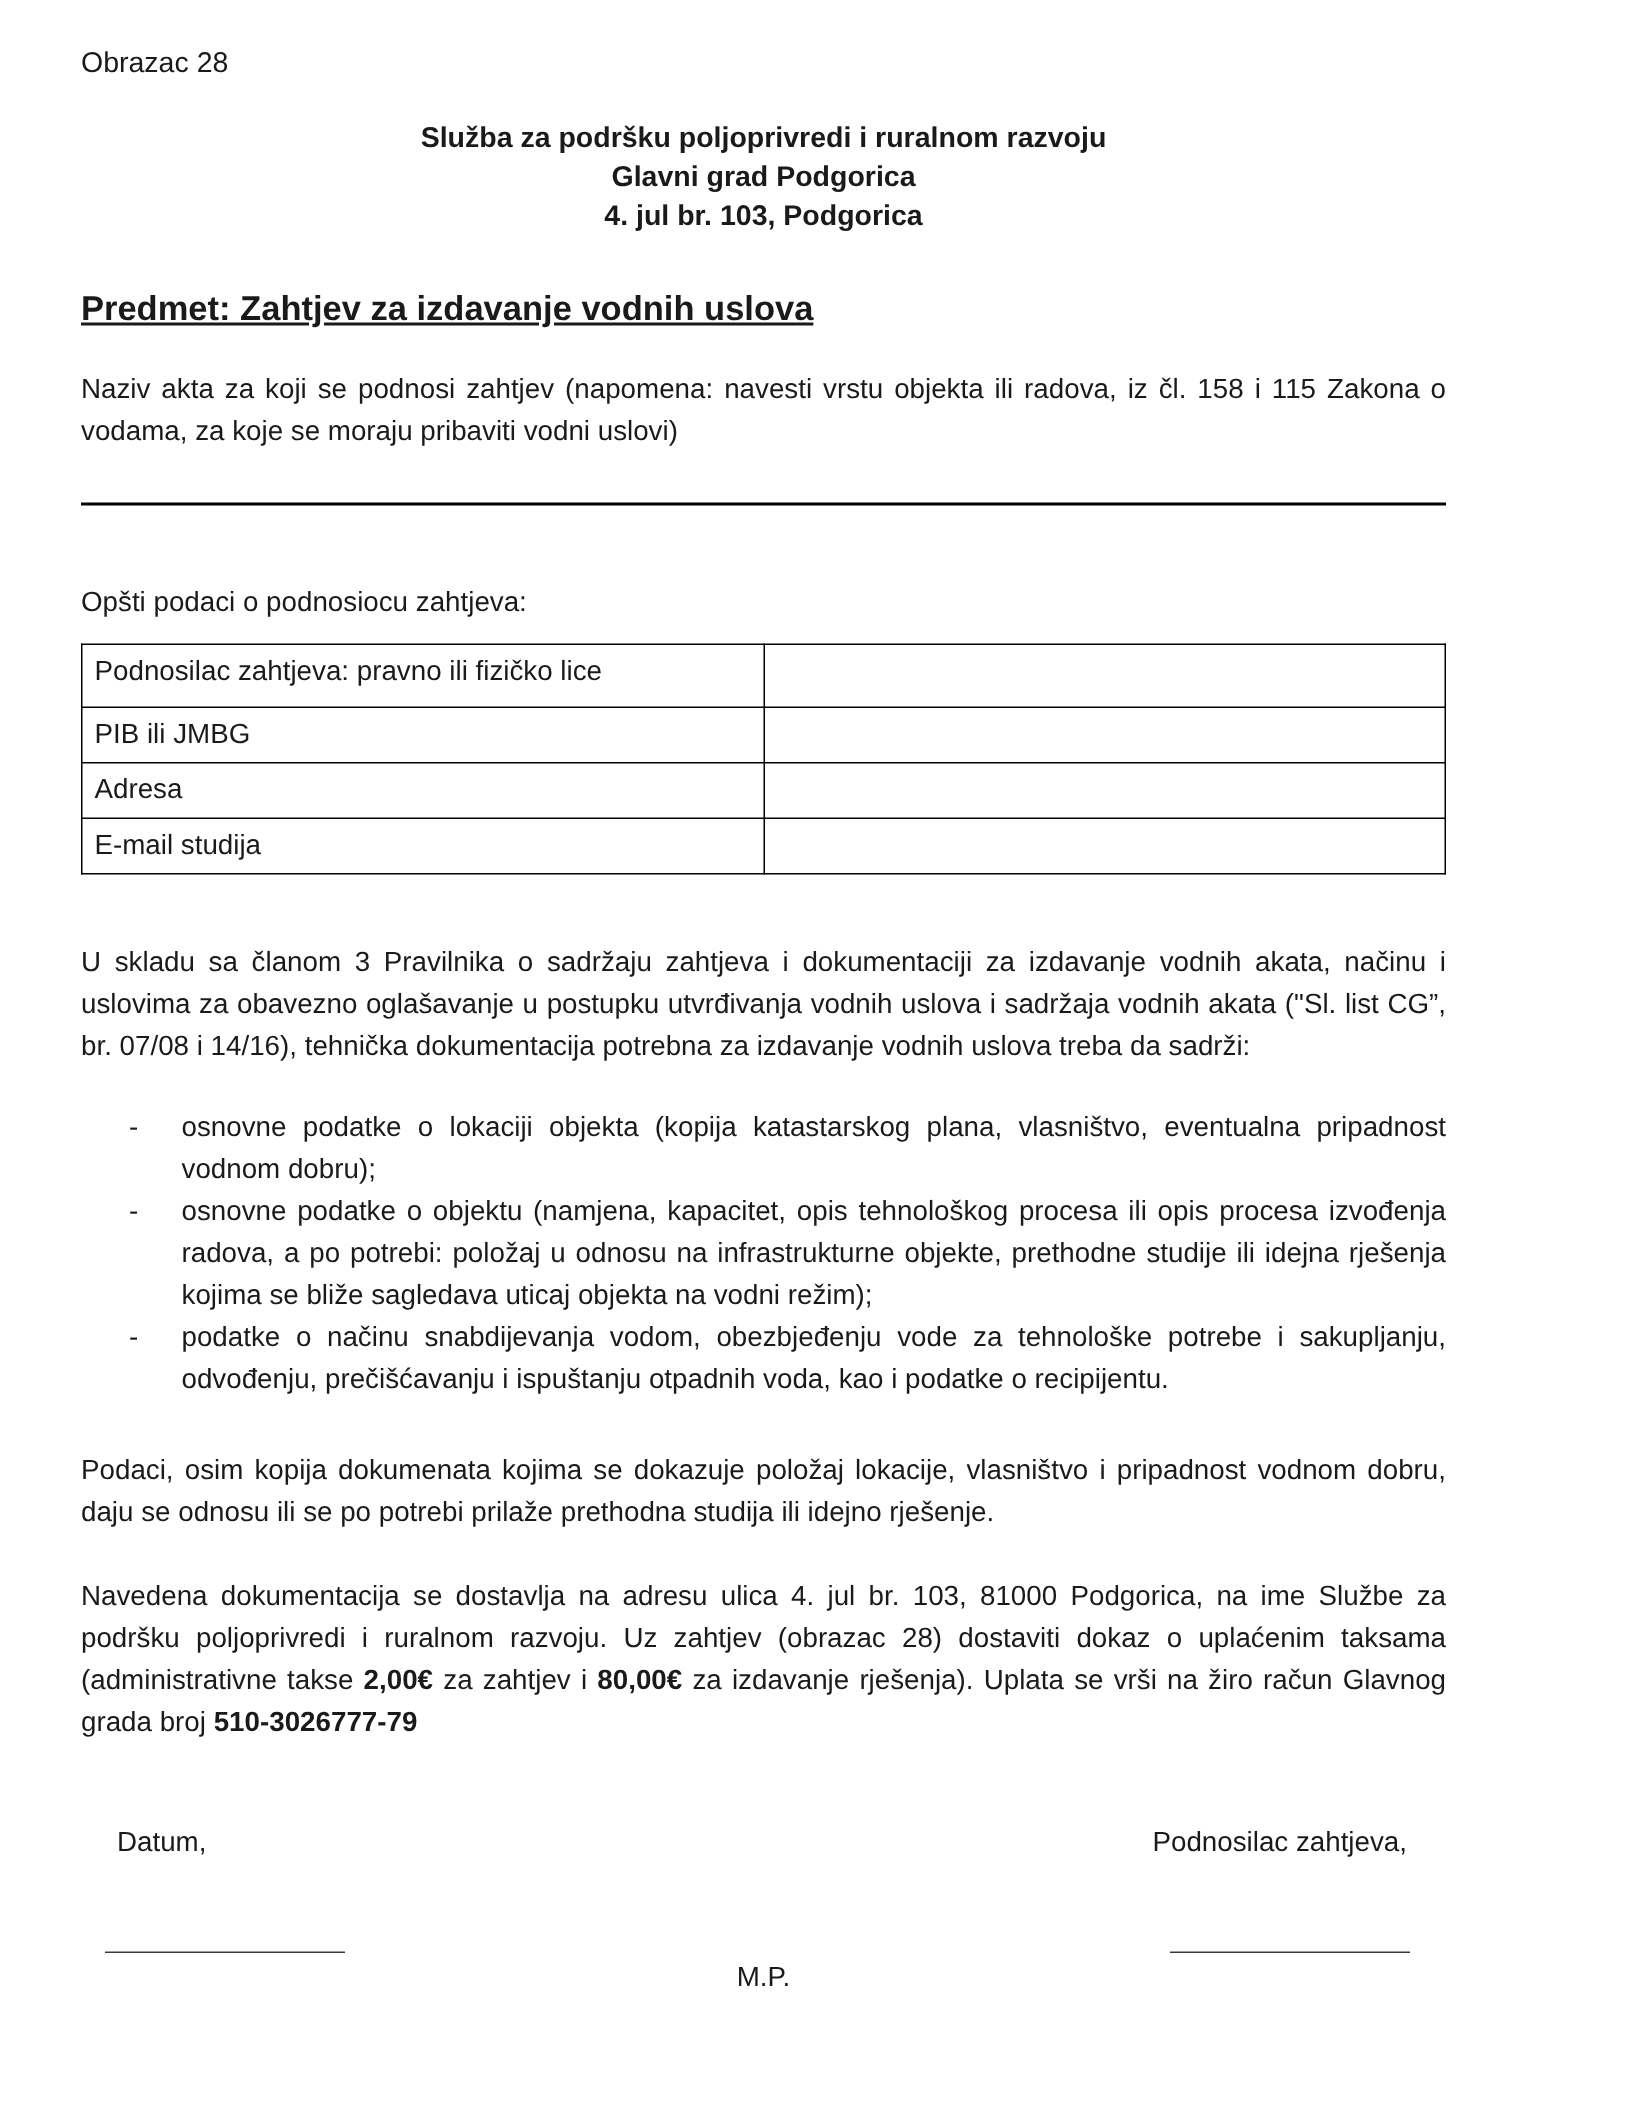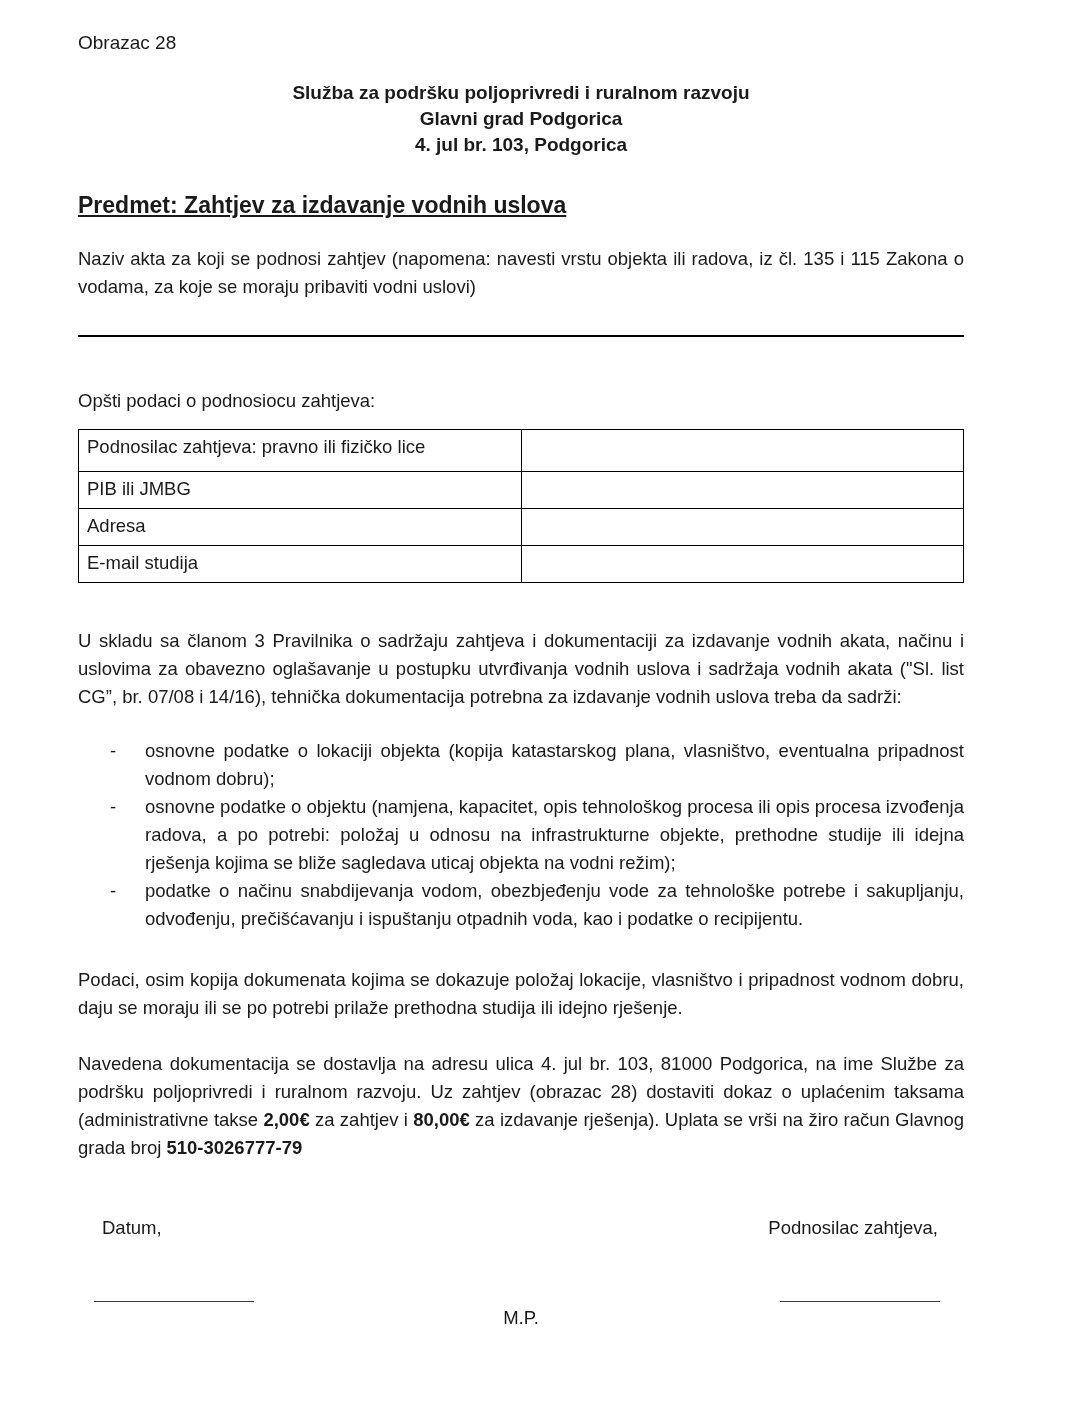--- a/index.html
+++ b/index.html
@@ -7,21 +7,21 @@
   body {
     width: 1088px;
     height: 1408px;
     font-family: "Liberation Sans", "DejaVu Sans", sans-serif;
     color: #1a1a1a;
     overflow: hidden;
   }
   .page {
     width: 1088px;
     height: 1408px;
-    padding: 30px 124px 24px 78px;
+    padding: 30px 124px 24px 54px;
     background: #ffffff;
   }
   .form-code {
     font-size: 19px;
     line-height: 26px;
   }
   .doc-header {
     margin-top: 24px;
     text-align: center;
     font-weight: bold;
@@ -125,21 +125,21 @@
   <div class="form-code">Obrazac 28</div>
 
   <div class="doc-header">
     <div>Služba za podršku poljoprivredi i ruralnom razvoju</div>
     <div>Glavni grad Podgorica</div>
     <div>4. jul br. 103, Podgorica</div>
   </div>
 
   <div class="subject">Predmet: Zahtjev za izdavanje vodnih uslova</div>
 
-  <div class="para intro">Naziv akta za koji se podnosi zahtjev (napomena: navesti vrstu objekta ili radova, iz čl. 135 i 115 Zakona o vodama, za koje se moraju pribaviti vodni uslovi)</div>
+  <div class="para intro">Naziv akta za koji se podnosi zahtjev (napomena: navesti vrstu objekta ili radova, iz čl. 158 i 115 Zakona o vodama, za koje se moraju pribaviti vodni uslovi)</div>
 
   <div class="blank-line"></div>
 
   <div class="section-title">Opšti podaci o podnosiocu zahtjeva:</div>
 
   <table class="applicant">
     <tbody>
       <tr>
         <td class="label-cell">Podnosilac zahtjeva: pravno ili fizičko lice</td>
         <td class="value-cell"></td>
@@ -169,21 +169,21 @@
     <li class="req-item">
       <span class="marker">-</span>
       <span>osnovne podatke o objektu (namjena, kapacitet, opis tehnološkog procesa ili opis procesa izvođenja radova, a po potrebi: položaj u odnosu na infrastrukturne objekte, prethodne studije ili idejna rješenja kojima se bliže sagledava uticaj objekta na vodni režim);</span>
     </li>
     <li class="req-item">
       <span class="marker">-</span>
       <span>podatke o načinu snabdijevanja vodom, obezbjeđenju vode za tehnološke potrebe i sakupljanju, odvođenju, prečišćavanju i ispuštanju otpadnih voda, kao i podatke o recipijentu.</span>
     </li>
   </ul>
 
-  <div class="para data-note">Podaci, osim kopija dokumenata kojima se dokazuje položaj lokacije, vlasništvo i pripadnost vodnom dobru, daju se moraju ili se po potrebi prilaže prethodna studija ili idejno rješenje.</div>
+  <div class="para data-note">Podaci, osim kopija dokumenata kojima se dokazuje položaj lokacije, vlasništvo i pripadnost vodnom dobru, daju se odnosu ili se po potrebi prilaže prethodna studija ili idejno rješenje.</div>
 
   <div class="para submission">
     <span>Navedena dokumentacija se dostavlja na adresu ulica 4. jul br. 103, 81000 Podgorica, na ime Službe za podršku poljoprivredi i ruralnom razvoju. Uz zahtjev (obrazac 28) dostaviti dokaz o uplaćenim taksama (administrativne takse </span><span class="bold">2,00€</span><span> za zahtjev i </span><span class="bold">80,00€</span><span> za izdavanje rješenja). Uplata se vrši na žiro račun Glavnog grada broj  </span><span class="bold">510-3026777-79</span>
   </div>
 
   <div class="sig-labels">
     <span class="date-label">Datum,</span>
     <span class="applicant-label">Podnosilac zahtjeva,</span>
   </div>
 

